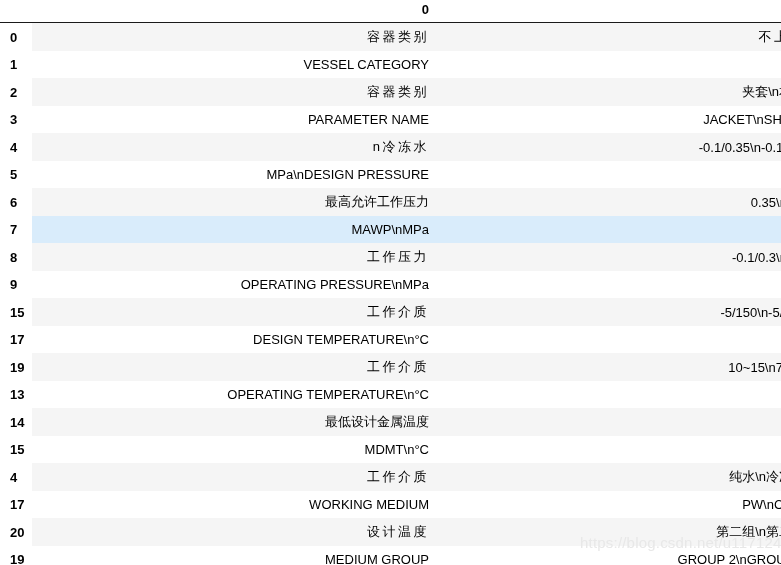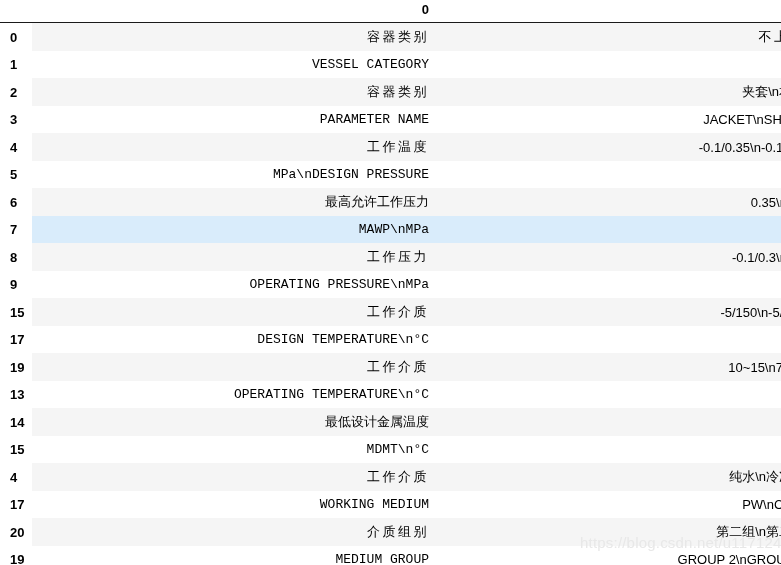--- a/index.html
+++ b/index.html
@@ -84,21 +84,20 @@
     text-align: left;
     width: 32px;
     padding-left: 10px;
     background: transparent;
   }
 
   table.dataframe tbody td.cell-0 {
     text-align: right;
     width: 379px;
     padding-right: 0px;
-    font-family: Liberation Mono, monospace;
   }
   table.dataframe tbody td.cell-1 {
     text-align: right;
     width: 370px;
     padding-right: 6px;
   }
 
   .cjk {
     letter-spacing: 2.5px;
   }
@@ -168,21 +167,21 @@
           <td class="cell-0 cjk">容器类别</td>
           <td class="cell-1">夹套\n本体</td>
         </tr>
         <tr>
           <th class="row-index"><span>3</span></th>
           <td class="cell-0">PARAMETER NAME</td>
           <td class="cell-1">JACKET\nSHELL</td>
         </tr>
         <tr class="striped">
           <th class="row-index"><span>4</span></th>
-          <td class="cell-0 cjk">工作温度</td>
+          <td class="cell-0 cjk">n冷冻水</td>
           <td class="cell-1">-0.1/0.35\n-0.1/0.5</td>
         </tr>
         <tr>
           <th class="row-index"><span>5</span></th>
           <td class="cell-0">MPa\nDESIGN PRESSURE</td>
           <td class="cell-1"></td>
         </tr>
         <tr class="striped">
           <th class="row-index"><span>6</span></th>
           <td class="cell-0">最高允许工作压力</td>
@@ -238,21 +237,21 @@
           <td class="cell-0 cjk">工作介质</td>
           <td class="cell-1">纯水\n冷冻水</td>
         </tr>
         <tr>
           <th class="row-index"><span>17</span></th>
           <td class="cell-0">WORKING MEDIUM</td>
           <td class="cell-1">PW\nCHW</td>
         </tr>
         <tr class="striped">
           <th class="row-index"><span>20</span></th>
-          <td class="cell-0 cjk">介质组别</td>
+          <td class="cell-0 cjk">设计温度</td>
           <td class="cell-1">第二组\n第二组</td>
         </tr>
         <tr>
           <th class="row-index"><span>19</span></th>
           <td class="cell-0">MEDIUM GROUP</td>
           <td class="cell-1">GROUP 2\nGROUP 2</td>
         </tr>
       </tbody>
   </table>
 </div>

